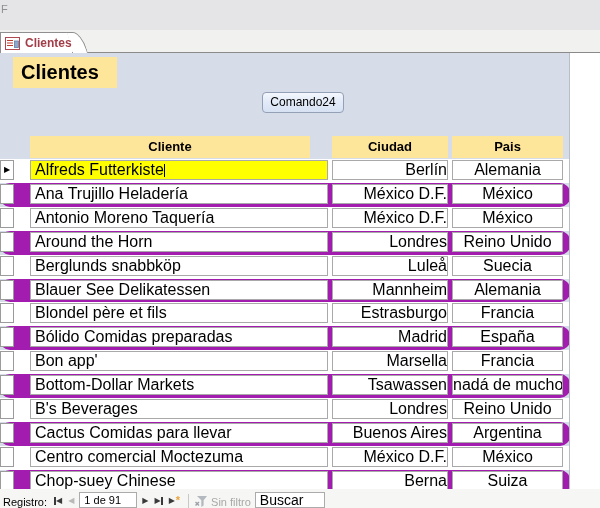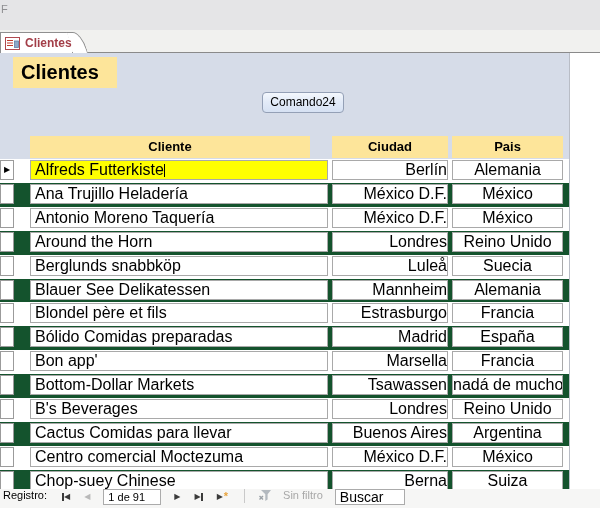--- a/index.html
+++ b/index.html
@@ -27,31 +27,31 @@
   .cmd-button { position:absolute; left:262px; top:39px; width:82px; height:21px; background:linear-gradient(#F4F8FD,#E3EBF8 45%,#D6E1F3); border:1px solid #94A0B6; border-radius:4px; font-size:12px; color:#000; line-height:19px; }
 
   .header-row { position:absolute; left:0; top:83px; width:570px; height:22px; }
   .col-header { position:absolute; top:0; height:22px; background:#FDE59A; font-size:13px; font-weight:bold; color:#000; text-align:center; line-height:22px; }
   .ch-cliente { left:30px; width:280px; }
   .ch-ciudad  { left:332px; width:116px; }
   .ch-pais    { left:452px; width:111px; }
 
   .rows { position:absolute; left:0; top:106px; width:570px; height:331px; }
   .row { position:relative; width:570px; height:23.92px; background:#FFFFFF; }
-  .row.alt { background:#14532d; }
+  .row.alt { background:#a21caf;border-radius:10px; }
   .selector { position:absolute; left:0; top:1px; width:14px; height:20px; background:#FFFFFF; border:1px solid #9B9B9B; font-size:8px; line-height:18px; text-align:center; color:#000; }
   .cell { position:absolute; top:1px; height:20px; background:#FFFFFF; border:1px solid #A9A9A9; font-size:16px; color:#000; line-height:18px; white-space:nowrap; overflow:hidden; }
   .cell-cliente { left:30px; width:298px; padding-left:4px; text-align:left; }
   .cell-ciudad  { left:332px; width:116px; text-align:right; }
   .cell-pais    { left:452px; width:111px; text-align:center; }
   .row.selected .cell-cliente { background:#FFFF00; }
   .caret { display:inline-block; width:1px; height:13px; background:#000; vertical-align:-2px; }
 
   
-  .nav-bar { position:absolute; left:0; top:489px; width:600px; height:19px; background:#F6F6F5; display:flex; align-items:flex-start; padding-left:3px; font-size:11px; color:#000;gap:8px; }
+  .nav-bar { position:absolute; left:0; top:489px; width:600px; height:19px; background:#F6F6F5; display:flex; align-items:flex-end; padding-left:3px; font-size:11px; color:#000; }
   .nav-bar > * { flex:0 0 auto; }
   .nav-label { margin-right:4px; }
   .nav-btn { display:flex; align-items:center; padding:0 3px; height:15px; color:#3A3A3A; font-size:8px; }
   .nav-btn .tri { font-size:8px; line-height:15px; }
   .nav-btn .vbar { display:inline-block; width:2px; height:8px; background:#3A3A3A; }
   .nav-btn.disabled { color:#B9B9B9; }
   .nav-btn .star { color:#E8A33D; font-size:11px; font-weight:bold; line-height:13px; margin-left:1px; }
   .pos-box { width:58px; height:16px; background:#FFFFFF; border:1px solid #ABABAB; font-size:11px; line-height:14px; padding-left:4px; margin:0 2px; overflow:hidden; white-space:nowrap; }
   .nav-sep { width:1px; height:14px; background:#C9C9C9; margin:0 5px; }
   .filter-icon { width:14px; height:13px; margin-right:3px; }

